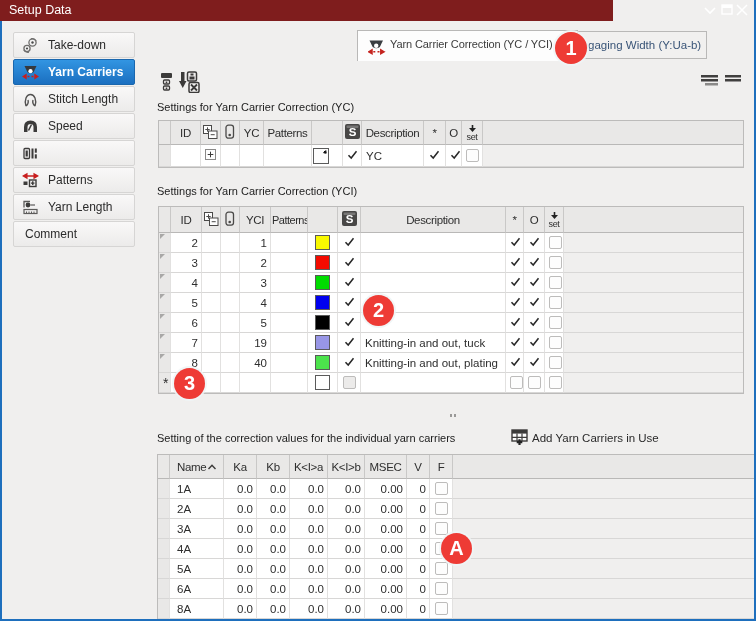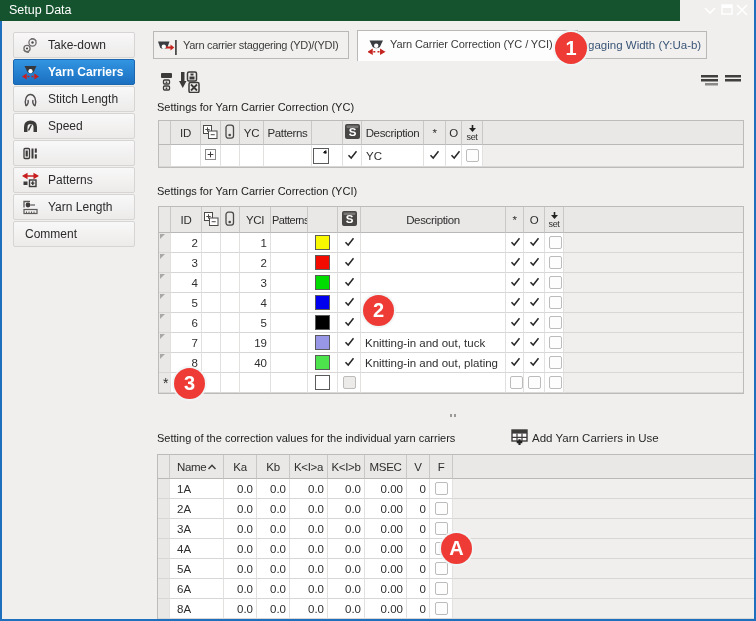--- a/index.html
+++ b/index.html
@@ -1,19 +1,19 @@
 <!DOCTYPE html>
 <html><head><meta charset="utf-8"><style>
 html,body{margin:0;padding:0}
 body{font-family:"Liberation Sans",sans-serif}
 #win{position:relative;width:756px;height:621px;background:#f0efee;overflow:hidden}
 .bd{position:absolute;background:#1e6fbd;z-index:20}
 .abs{position:absolute}
 
-#tbar{position:absolute;left:0;top:0;width:680px;height:21px;background:#14532d;color:#fff;z-index:21}
+#tbar{position:absolute;left:0;top:0;width:613px;height:21px;background:#7f1d1d;color:#fff;z-index:21}
 #tbar .cap{position:absolute;left:9px;top:3px;font-size:12.5px;color:#fff}
 #tex{position:absolute;left:73px;top:3px;width:615px;height:14px;background-image:radial-gradient(circle 1px at 1px 1px,rgba(255,255,255,.17) 60%,transparent 65%);background-size:4px 4px}
 .tbtn{position:absolute;top:0;height:20px;color:#fff}
 
 .nb{position:absolute;left:13px;width:122px;height:26px;box-sizing:border-box;border:1px solid #d6d5d4;border-radius:2px;background:linear-gradient(#f9f8f8,#ecebea);font-size:12px;color:#2b2b2b;line-height:24px}
 .nb .ic{position:absolute;left:8px;top:4px;width:17px;height:17px}
 .nb .tx{position:absolute;left:34px;top:0}
 .nb.sel{background:linear-gradient(#3295e2,#1b6fc0);border-color:#1a67ae;color:#fff;font-weight:bold}
 
 .tab{position:absolute;top:31px;height:28px;box-sizing:border-box;background:#f1f0ef;border:1px solid #b9b8b7;font-size:11px;color:#3c3c3c}
@@ -116,29 +116,20 @@
           <path d="M4.5 12.5 V14 M7 12.5 V14 M9.5 12.5 V14 M12 12.5 V14" stroke="#5c5b5a" stroke-width="1"></path>
         </svg></span>
       <span class="tx">Yarn Length</span>
     </div>
 <div class="nb" style="top:221px">
       <span class="tx" style="left:11px">Comment</span>
     </div>
 
 <div class="tab" style="left:566px;width:141px;line-height:26px;color:#3a5578;font-size:11.5px">
       <span style="position:absolute;left:7px">Engaging Width (Y:Ua-b)</span>
-    </div>
-<div class="tab" style="left:153px;width:196px;line-height:26px;letter-spacing:-0.3px">
-      <span style="position:absolute;left:3px;top:7px"><svg width="22" height="17">
-          <path d="M1 2.5 H12.5 L10.3 8.8 Q6.8 11.2 3.2 8.8 Z" fill="#393d41"></path>
-          <circle cx="6.8" cy="7.8" r="2.2" fill="#fff"></circle>
-          <path d="M9 7.5 H13.5 V5.6 L17.3 8.5 L13.5 11.4 V9.5 H9 Z" fill="#c5241f"></path>
-          <rect x="18" y="1" width="1.8" height="15" fill="#4c4c4c"></rect>
-        </svg></span>
-      <span style="position:absolute;left:29px">Yarn carrier staggering (YD)/(YDI)</span>
     </div>
 <div class="tab act" style="left:357px;width:221px;line-height:26px;">
       <span style="position:absolute;left:10px;top:8px"><svg width="18" height="16">
           <path d="M1.5 0.5 H15 L11.8 7 Q8.2 9.4 4.7 7 Z" fill="#393d41"></path>
           <circle cx="8.2" cy="5.8" r="2.2" fill="#fff"></circle>
           <path d="M5.3 11.8 H7.3 M0.7 11.8 L4 9.9 V13.7 Z M9.5 11.8 H11.5 M16.1 11.8 L12.8 9.9 V13.7 Z" stroke="#c5241f" stroke-width="1.5" fill="#c5241f"></path>
         </svg></span>
       <span style="position:absolute;left:32px;letter-spacing:-0.1px">Yarn Carrier Correction (YC / YCI)</span>
     </div>
 

